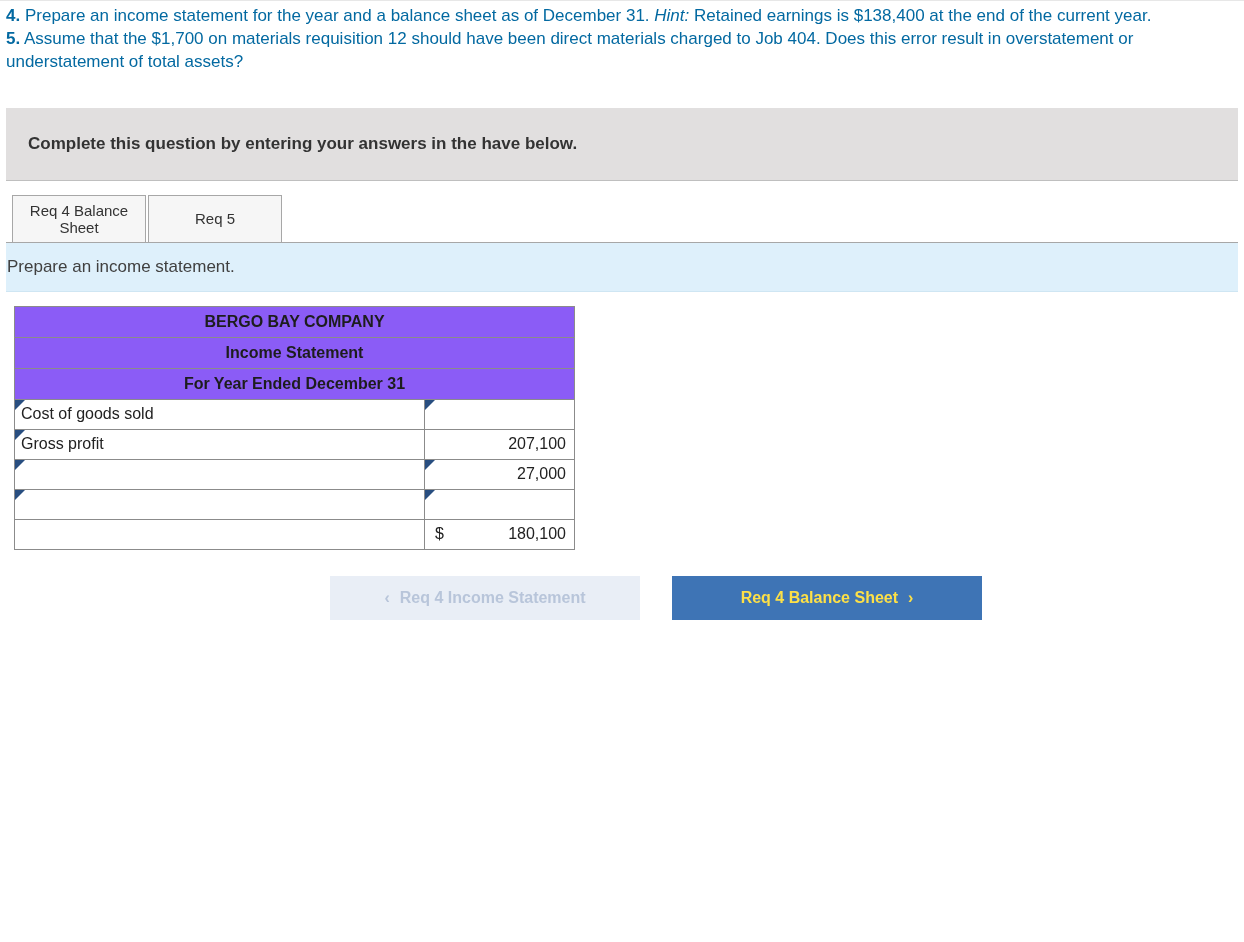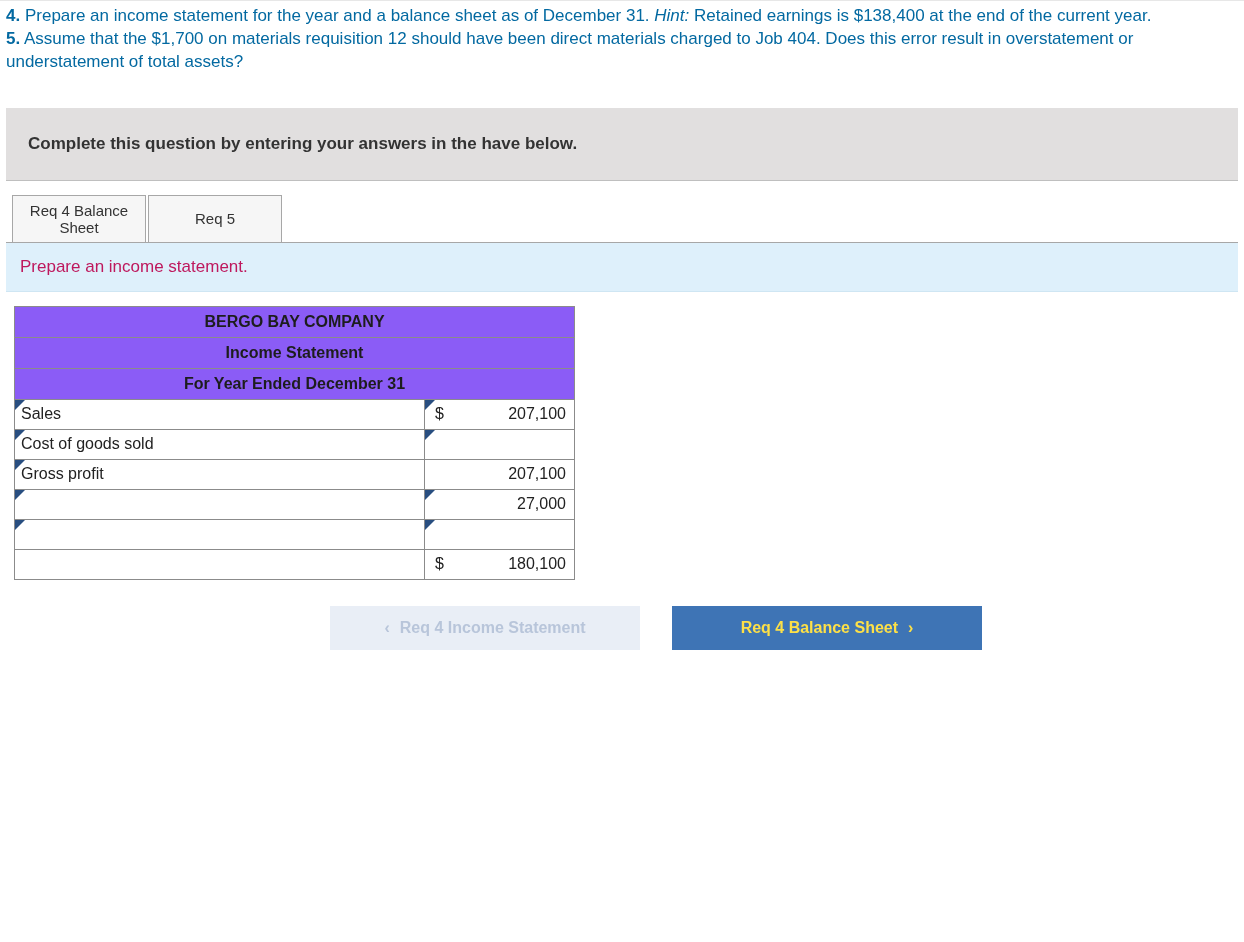--- a/index.html
+++ b/index.html
@@ -62,23 +62,23 @@
   }
   .tab:not(.active) { background: #f6f6f6; }
 
   .tab-panel {
     margin: -1px 0 0 0;
     border-top: 1px solid #a7a7a7;
   }
 
   .prompt-strip {
     background: #def0fb;
-    padding: 14px 14px;
+    padding: 14px 1px;
     font-size: 17px;
-    color: #be185d;
+    color: #404040;
     border-bottom: 1px solid #cfe6f3;
   }
 
   .worksheet {
     margin: 14px 0 0 8px;
     border-collapse: collapse;
     font-size: 16px;
     color: #222;
   }
   .worksheet td, .worksheet th {
@@ -157,24 +157,20 @@
             <td colspan="2">BERGO BAY COMPANY</td>
           </tr>
       <tr class="ws-head">
             <td colspan="2">Income Statement</td>
           </tr>
       <tr class="ws-head">
             <td colspan="2">For Year Ended December 31</td>
           </tr>
 
       <tr>
-        <td class="ws-label-col tick"><span>Sales</span></td>
-        <td class="ws-amt-col tick"><span class="dollar">$</span><span>207,100</span></td>
-      </tr>
-      <tr>
         <td class="ws-label-col tick"><span>Cost of goods sold</span></td>
         <td class="ws-amt-col tick"><span class="dollar"></span><span></span></td>
       </tr>
       <tr>
         <td class="ws-label-col tick"><span>Gross profit</span></td>
         <td class="ws-amt-col"><span class="dollar"></span><span>207,100</span></td>
       </tr>
       <tr>
         <td class="ws-label-col tick"><span></span></td>
         <td class="ws-amt-col tick"><span class="dollar"></span><span>27,000</span></td>

